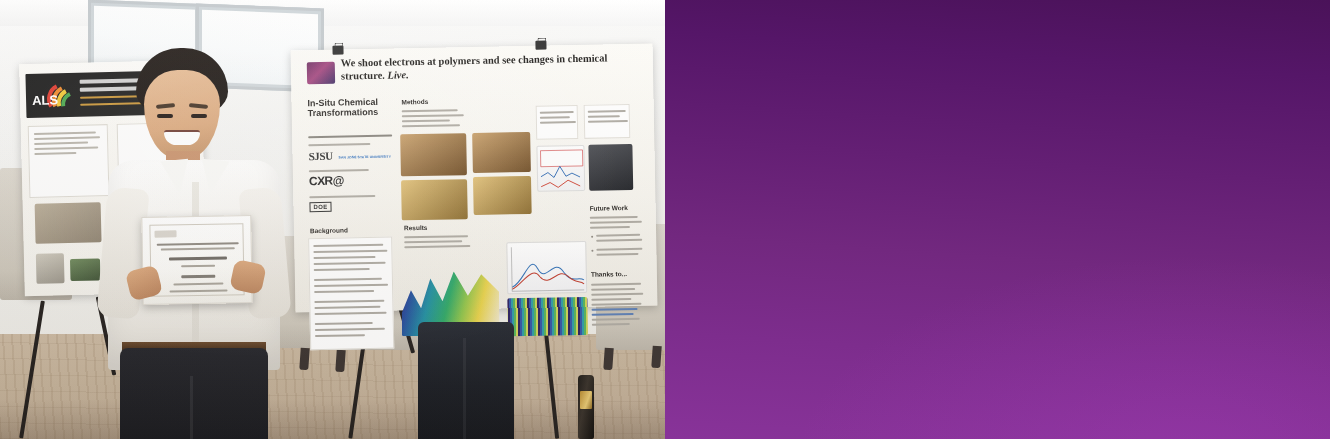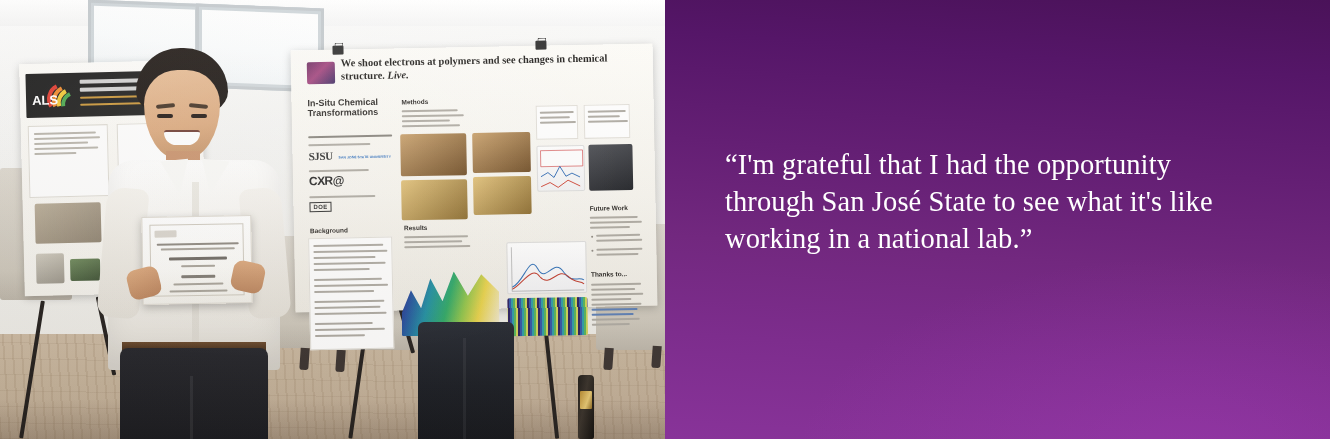--- a/index.html
+++ b/index.html
@@ -618,17 +618,16 @@
       <div class="bottle">
         <div class="bottle-label"></div>
       </div>
 
       <div class="photo-grade"></div>
     </div>
   </div>
 
   <div class="quote-pane">
     <div class="quote-inner">
-      <div class="quote-text">“I'm grateful that I had the opportunity through San José State to see what it's like working in a national lab.”</div>
     </div>
   </div>
 
 </div>
 
 </body></html>

